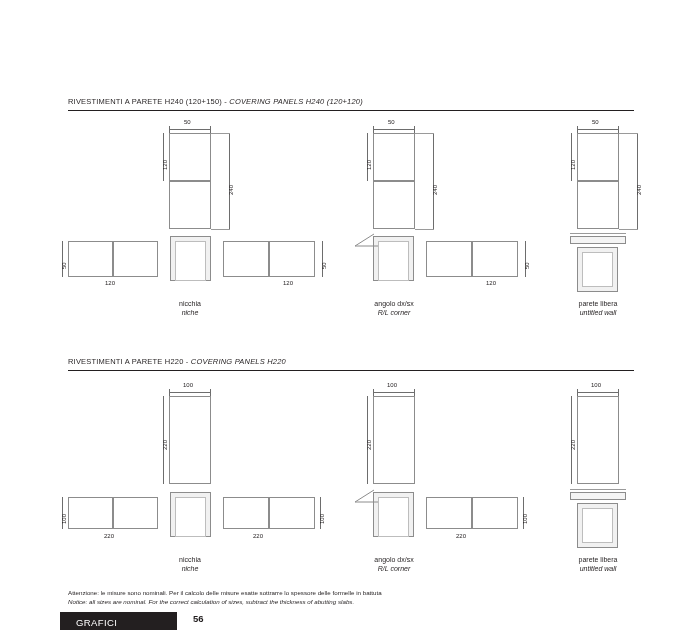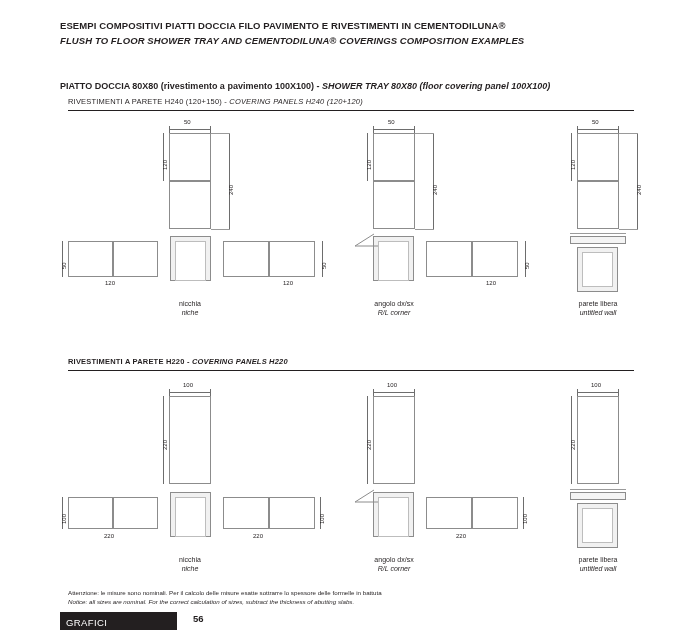--- a/index.html
+++ b/index.html
@@ -43,36 +43,29 @@
 
   .cap{position:absolute;text-align:center;font-size:7px;line-height:1.35;width:120px;}
   .cap i{font-style:italic;}
 
   
   .notes{position:absolute;left:68px;top:588px;font-size:6.2px;line-height:1.5;color:#231f20;width:560px;}
   .notes i{font-style:italic;}
 
   
   .footer-bar{position:absolute;left:60px;top:612px;width:117px;height:18px;background:#231f20;}
-  .footer-bar span{color:#fff;font-size:9.5px;line-height:18px;padding-left:6px;letter-spacing:.4px;}
+  .footer-bar span{color:#fff;font-size:9.5px;line-height:18px;padding-left:16px;letter-spacing:.4px;}
   .footer-num{position:absolute;left:193px;top:613px;font-size:9.5px;font-weight:bold;}
 </style>
 </head>
 <body>
 
 <div class="page">
 
-  <div class="title-block">
-    <div class="title-1">ESEMPI COMPOSITIVI PIATTI DOCCIA FILO PAVIMENTO E RIVESTIMENTI IN CEMENTODILUNA®</div>
-    <div class="title-2">FLUSH TO FLOOR SHOWER TRAY AND CEMENTODILUNA® COVERINGS COMPOSITION EXAMPLES</div>
-  </div>
-
-  <div class="sect-title">
-    <span class="reg">PIATTO DOCCIA  80X80  (rivestimento a pavimento 100X100)</span><span> - </span><i>SHOWER TRAY 80X80 (floor covering panel 100X100)</i>
-  </div>
+
 
   <div class="sub-title" style="left:68px;top:97px;">
     <span>RIVESTIMENTI A PARETE H240 (120+150)</span><span> - </span><i>COVERING PANELS H240 (120+120)</i>
   </div>
   <div class="rule" style="left:68px;top:110px;width:566px;"></div>
 
   <div class="panel" style="left:169px;top:133px;width:42px;height:48px;"></div>
   <div class="panel" style="left:169px;top:181px;width:42px;height:48px;"></div>
 
   <div class="dim-h" style="left:169px;top:129px;width:42px;"></div>
@@ -155,21 +148,21 @@
   <div class="ext" style="left:570px;top:233px;width:56px;height:1px;background:#9a9a9a;"></div>
   <div class="panel fill" style="left:570px;top:236px;width:56px;height:8px;background:#f4f4f4;"></div>
   <div class="tray" style="left:577px;top:247px;width:41px;height:45px;"></div>
   <div class="tray-inner" style="left:582px;top:252px;width:31px;height:35px;"></div>
 
   <div class="cap" style="left:538px;top:299px;">
     <div>parete libera</div>
     <div><i>untitled wall</i></div>
   </div>
 
-  <div class="sub-title" style="left:68px;top:357px;font-weight:bold;">
+  <div class="sub-title" style="left:68px;top:357px;">
     <span>RIVESTIMENTI A PARETE H220</span><span> - </span><i>COVERING PANELS H220</i>
   </div>
   <div class="rule" style="left:68px;top:370px;width:566px;"></div>
 
   <div class="panel" style="left:169px;top:396px;width:42px;height:88px;"></div>
   <div class="dim-h" style="left:169px;top:392px;width:42px;"></div>
   <div class="tick" style="left:169px;top:389px;width:1px;height:7px;"></div>
   <div class="tick" style="left:210px;top:389px;width:1px;height:7px;"></div>
   <div class="lbl" style="left:183px;top:382px;">100</div>
   <div class="dim-v" style="left:163px;top:396px;height:88px;"></div>

